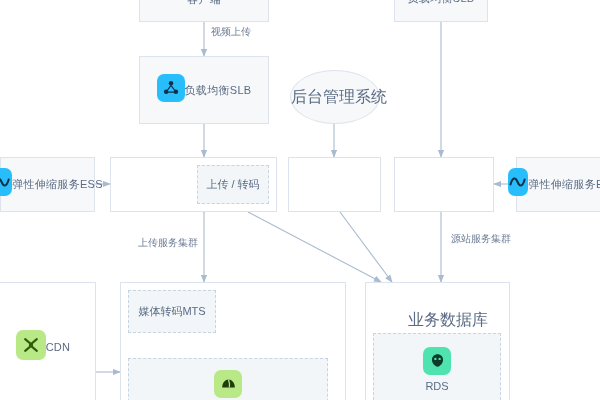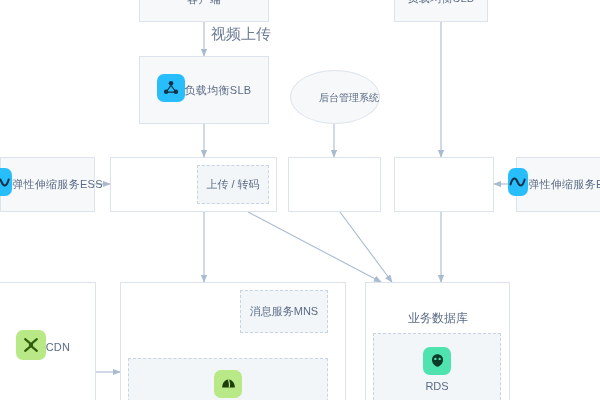--- a/index.html
+++ b/index.html
@@ -38,23 +38,23 @@
     white-space: nowrap;
   }
   .ellipse {
     position: absolute;
     box-sizing: border-box;
     border: 1px solid #dde3ec;
     background: #f6f8fa;
     border-radius: 50%;
     display: flex;
     align-items: center;
-    justify-content: flex-end;
-    color: #5b6b84;
-    font-size: 10px;
+    justify-content: flex-start;
+    color: #5b6b84;
+    font-size: 16px;
   }
   .dashbox {
     position: absolute;
     box-sizing: border-box;
     border: 1px dashed #c9d4e2;
     background: #f2f6f9;
     display: flex;
     flex-direction: column;
     align-items: center;
     justify-content: center;
@@ -72,36 +72,36 @@
     margin-bottom: 5px;
   }
   .svc-icon svg { display: block; }
   .icon-label {
     font-size: 11px;
     color: #5b6b84;
     white-space: nowrap;
   }
   .edge-label {
     position: absolute;
-    font-size: 15px;
+    font-size: 10px;
     color: #6b7b93;
     background: #ffffff;
     padding: 0 3px;
     white-space: nowrap;
   }
   #wires {
     position: absolute;
     left: 0; top: 0;
     width: 600px;
     height: 400px;
     pointer-events: none;
   }
   .group-title {
     position: absolute;
-    font-size: 12px;
+    font-size: 16px;
     color: #5b6b84;
     white-space: nowrap;
   }
 </style>
 </head>
 <body>
 
 <div id="canvas">
 
   <svg id="wires" viewBox="0 0 600 400" xmlns="http://www.w3.org/2000/svg">
@@ -191,34 +191,36 @@
 
   <div class="node" style="left:516px; top:157px; width:95px; height:55px;">
     <span class="svc-icon" style="background:#28bdfb;">
       <svg width="20" height="20" viewBox="0 0 24 24">
         <path d="M3 15 C5.5 6, 9 6, 11.5 12 C14 18, 17.5 18, 20 9" stroke="#12304a" stroke-width="2.4" fill="none" stroke-linecap="round"></path>
       </svg>
     </span>
     <span class="icon-label">弹性伸缩服务ESS</span>
   </div>
 
+  <div class="edge-label" style="left:135px; top:236px;">上传服务集群</div>
+  <div class="edge-label" style="left:448px; top:232px;">源站服务集群</div>
 
   <div class="node plain" style="left:-10px; top:282px; width:106px; height:130px;">
     <span class="svc-icon" style="background:#b8e986; width:30px; height:30px;">
       <svg width="20" height="20" viewBox="0 0 24 24">
         <path d="M5 5 L12 11 L19 5 M5 19 L12 13 L19 19" stroke="#2f5d0a" stroke-width="2.6" fill="none" stroke-linecap="round"></path>
         <circle cx="12" cy="12" r="2.6" fill="#2f5d0a"></circle>
       </svg>
     </span>
     <span class="icon-label">CDN</span>
   </div>
 
   <div class="node plain" style="left:120px; top:282px; width:226px; height:130px;"></div>
-  <div class="dashbox" style="left:240px; top:290px; width:88px; height:43px;">
-    <span>消息服务MNS</span>
+  <div class="dashbox" style="left:128px; top:290px; width:88px; height:43px;">
+    <span>媒体转码MTS</span>
   </div>
   <div class="dashbox" style="left:128px; top:358px; width:200px; height:54px;">
     <span class="svc-icon" style="background:#b8e986; width:28px; height:28px; margin-bottom:3px;">
       <svg width="19" height="19" viewBox="0 0 24 24">
         <path d="M4 17 C4 11, 8 7, 12 7 C16 7, 20 11, 20 17 Z" fill="#1f3d0a"></path>
         <path d="M12 7 C13 10, 14 13, 13 17" stroke="#b8e986" stroke-width="1.5" fill="none"></path>
       </svg>
     </span>
     <span class="icon-label"></span>
   </div>

